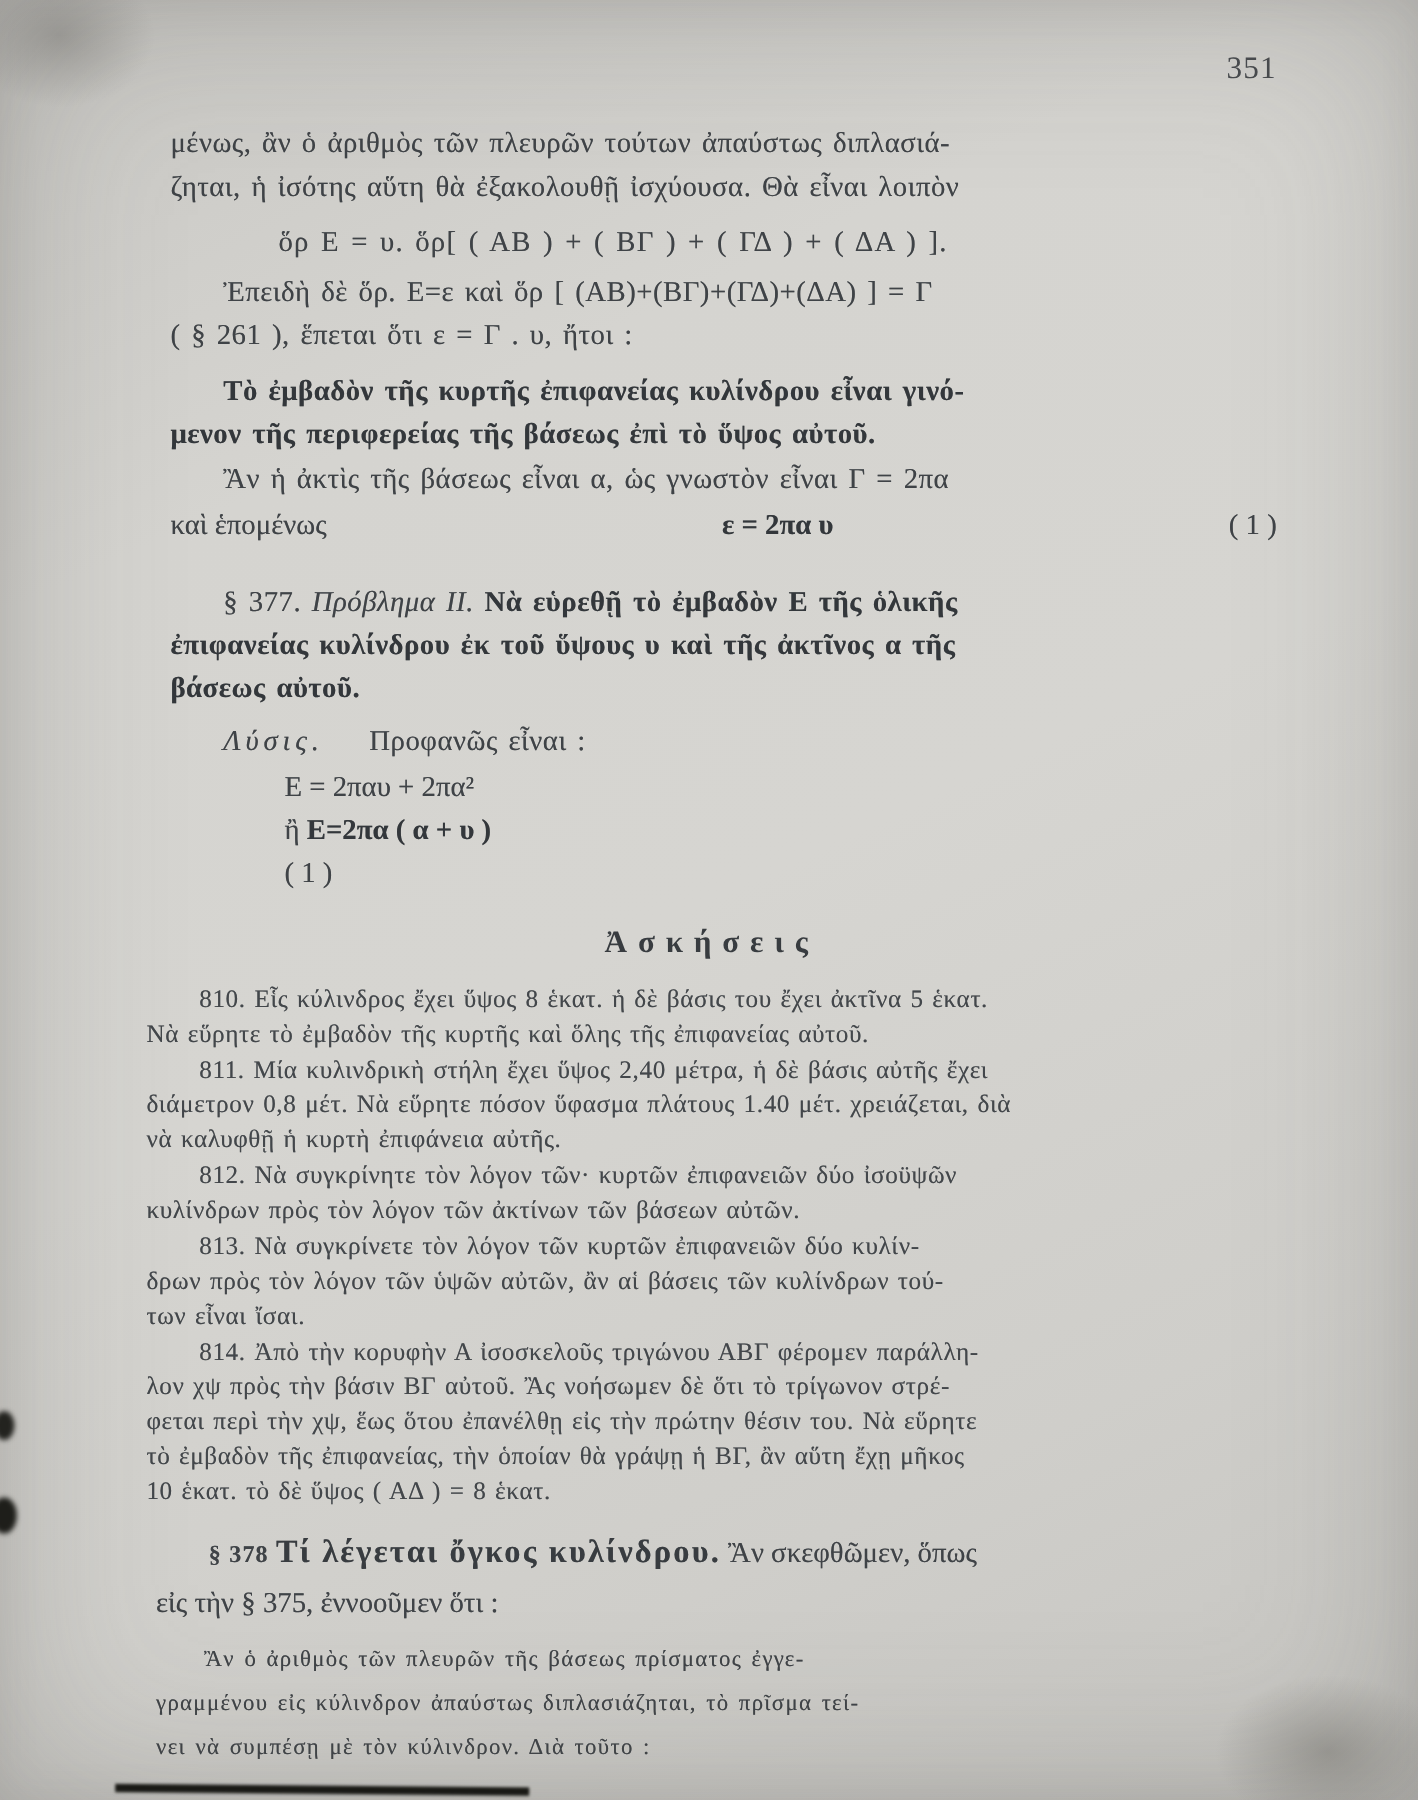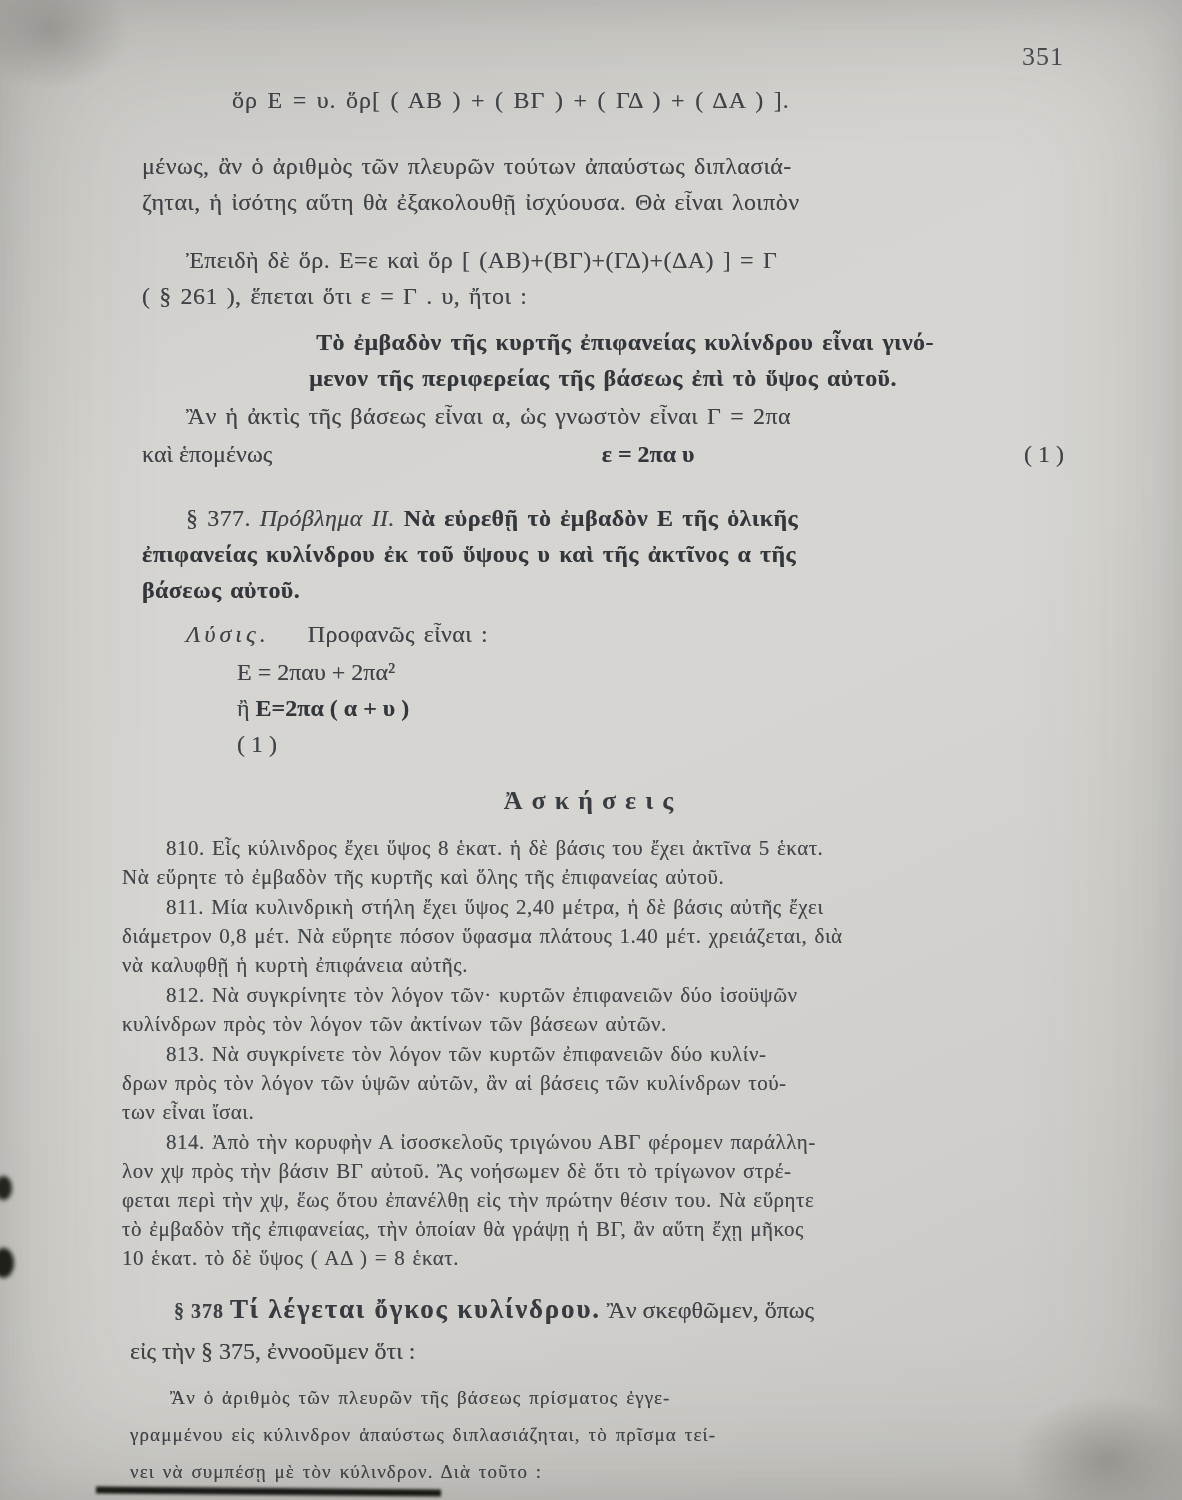--- a/index.html
+++ b/index.html
@@ -38,25 +38,25 @@
   .main {
     font-size: 24px;
     line-height: 36px;
     letter-spacing: .4px;
     word-spacing: 2.5px;
     white-space: pre-line;
     margin-left: 20px;
     text-shadow: 0 0 .5px rgba(62,66,70,.55);
   }
   .indent { text-indent: 44px; }
-  .bold { font-weight: 700; color: #33373b; text-align: center; }
+  .bold { font-weight: 700; color: #33373b; }
   .italic { font-style: italic; }
   .intro { margin-top: 30px; }
   .formula1 { margin-top: 10px; margin-left: 110px; letter-spacing: 1px; }
-  .epeide { margin-top: 22px; }
+  .epeide { margin-top: 6px; }
   .theorem { margin-top: 10px; }
   .radius { margin-top: 2px; }
   .eqrow {
     display: flex;
     align-items: baseline;
     justify-content: space-between;
     font-size: 24px;
     line-height: 36px;
     margin-left: 20px;
     margin-top: 2px;
@@ -132,24 +132,24 @@
     background: radial-gradient(ellipse at center, rgba(96,94,90,.35) 0%, rgba(96,94,90,0) 70%);
   }
 </style>
 </head>
 <body>
 
 <div class="page">
 
   <div class="pageno">351</div>
 
-  <p class="main formula1">ὅρ Ε = υ. ὅρ[ ( ΑΒ ) + ( ΒΓ ) + ( ΓΔ ) + ( ΔΑ ) ].</p>
-
   <p class="main intro">μένως, ἂν ὁ ἀριθμὸς τῶν πλευρῶν τούτων ἀπαύστως διπλασιά-
 ζηται, ἡ ἰσότης αὕτη θὰ ἐξακολουθῇ ἰσχύουσα. Θὰ εἶναι λοιπὸν</p>
+
+  <p class="main formula1">ὅρ Ε = υ. ὅρ[ ( ΑΒ ) + ( ΒΓ ) + ( ΓΔ ) + ( ΔΑ ) ].</p>
 
   <p class="main indent epeide">Ἐπειδὴ δὲ ὅρ. Ε=ε καὶ ὅρ [ (ΑΒ)+(ΒΓ)+(ΓΔ)+(ΔΑ) ] = Γ
 ( § 261 ), ἕπεται ὅτι ε = Γ . υ, ἤτοι :</p>
 
   <p class="main indent bold theorem">Τὸ ἐμβαδὸν τῆς κυρτῆς ἐπιφανείας κυλίνδρου εἶναι γινό-
 μενον τῆς περιφερείας τῆς βάσεως ἐπὶ τὸ ὕψος αὐτοῦ.</p>
 
   <p class="main indent radius">Ἂν ἡ ἀκτὶς τῆς βάσεως εἶναι α, ὡς γνωστὸν εἶναι Γ = 2πα</p>
 
   <div class="eqrow">

